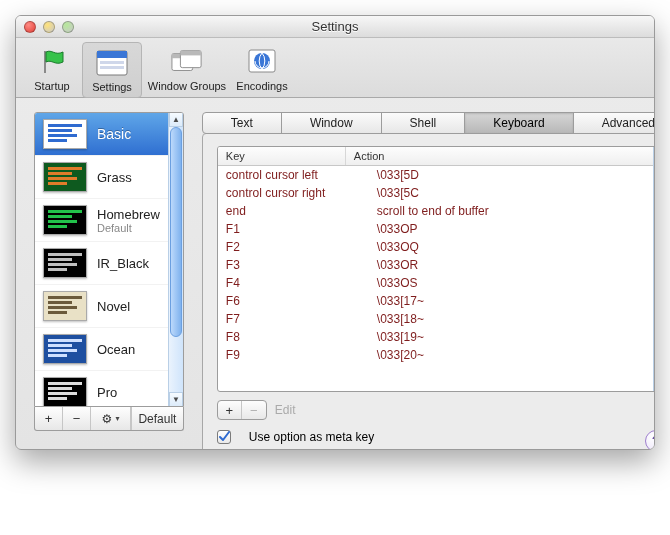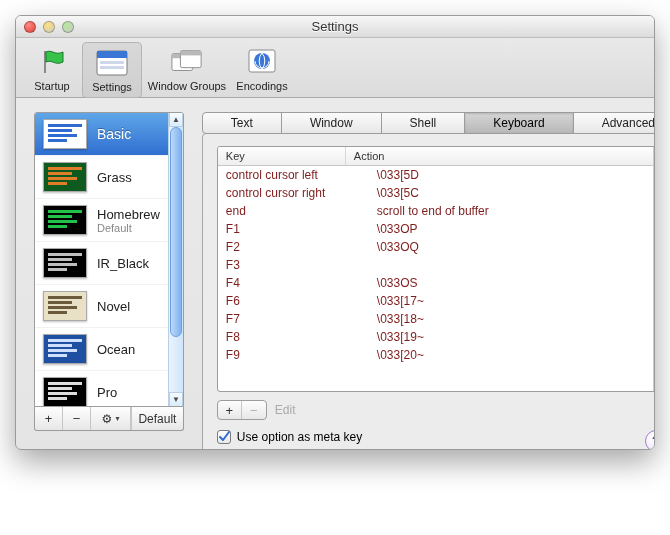--- a/index.html
+++ b/index.html
@@ -79,21 +79,21 @@
   .td.key { width:128px;}
   .td.action { flex:1;margin-left:23px;}
   .tscroll { width:15px; background:linear-gradient(90deg,#eaf3fd,#cfe4fb); border-left:1px solid #b9cfe6; position:relative;}
   .tscroll .knob { position:absolute; left:1px; right:1px; top:22px; height:130px; border:1px solid #6b9fe0; border-radius:6px; background:linear-gradient(90deg,#bcd9fb,#7fb2ee);}
   .editrow { display:flex; align-items:center; gap:0;}
   .segbtn { display:flex; border:1px solid #9c9c9c; border-radius:4px; overflow:hidden; background:linear-gradient(#fdfdfd,#e8e8e8); height:20px;}
   .segbtn .s { width:24px; display:flex; align-items:center; justify-content:center; font-size:13px; color:#333; border-right:1px solid #c6c6c6;}
   .segbtn .s:last-child { border-right:none;}
   .segbtn .s.dis { color:#b0b0b0;}
   .editlbl { margin-left:8px; font-size:12px; color:#aaa;}
-  .checkrow { display:flex; align-items:center; gap:6px; margin-top:2px;}
+  .checkrow { display:flex; align-items:center; gap:18px; margin-top:2px;}
   .chk { width:14px; height:14px; border:1px solid #7b7b7b; border-radius:3px; background:linear-gradient(#fff,#e9e9e9); display:flex; align-items:center; justify-content:center;}
   .chk svg { display:block;}
   .help { position:absolute; right:16px; bottom:10px; width:22px; height:22px; border-radius:50%; border:1px solid #9f7fce; background:radial-gradient(circle at 35% 30%, #fff, #e9e1f9); display:flex; align-items:center; justify-content:center; color:#6a4fa3; font-weight:bold; font-size:14px;}
   .arrow { font-size:8px; color:#4b4b4b; line-height:1;}
 </style>
 </head>
 <body>
 
 <div class="window">
 
@@ -301,20 +301,21 @@
                 <div class="tr">
                   <div class="td key">F1</div>
                   <div class="td action">\033OP</div>
                 </div>
                 <div class="tr">
                   <div class="td key">F2</div>
                   <div class="td action">\033OQ</div>
                 </div>
                 <div class="tr">
                   <div class="td key">F3</div>
+                  <div class="td action">\033OR</div>
                 </div>
                 <div class="tr">
                   <div class="td key">F4</div>
                   <div class="td action">\033OS</div>
                 </div>
                 <div class="tr">
                   <div class="td key">F6</div>
                   <div class="td action">\033[17~</div>
                 </div>
                 <div class="tr">

